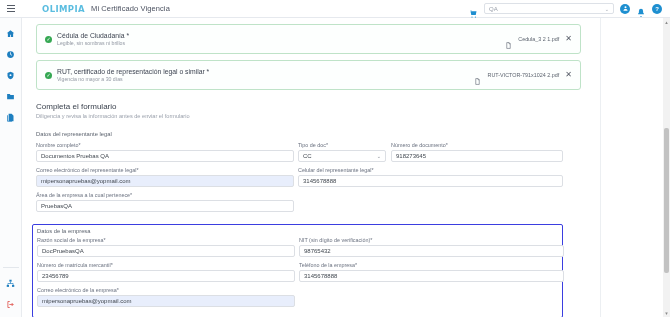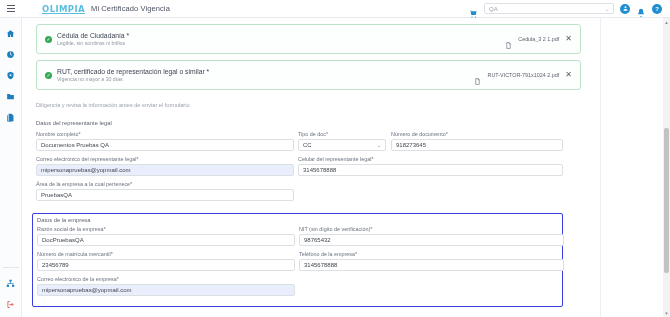--- a/index.html
+++ b/index.html
@@ -20,21 +20,21 @@
     z-index: 20;
   }
   .hamburger { width: 22px; display:flex; align-items:center; justify-content:center; cursor:pointer; }
   .hamburger span {
     display:block; width: 8px; height: 1px; background: #555b66;
     box-shadow: 0 -3px 0 #555b66, 0 3px 0 #555b66;
   }
   .brand {
     font-family: "DejaVu Sans", sans-serif;
     font-size: 8.5px; font-weight: 700; color: #5bbde0;
-    letter-spacing: .4px; margin-left: 20px; text-decoration: underline;
+    letter-spacing: .4px; margin-left: 20px;
   }
   .app-title { font-size: 7.5px; color: #4b5160; margin-left: 6px; letter-spacing:.1px; }
   .topbar-right {
     margin-left: auto; display: flex; align-items: center; gap: 6px; padding-right: 8px;
   }
   .cart-icon { width: 9px; height: 9px; color:#1e8fd0; }
   .env-select {
     width: 130px; height: 11px;
     border: 1px solid #dde1e7; border-radius: 2px;
     display: flex; align-items: center; padding: 0 4px;
@@ -269,20 +269,21 @@
               <path d="M14 2H6v20h12V6z"></path>
               <path d="M14 2v4h4"></path>
             </svg>
         </span>
         <span class="file-name">RUT-VICTOR-791x1024 2.pdf</span>
         <span class="close-x">✕</span>
       </div>
     </div>
 
     <div class="form-head">
+      <h1>Completa el formulario</h1>
       <p>Diligencia y revisa la información antes de enviar el formulario</p>
     </div>
 
     <div class="section">
       <div class="legend plain">Datos del representante legal</div>
       <div class="grid">
         <div class="col-left">
           <div class="field">
             <label class="field-label">Nombre completo*</label>
             <div class="input">Documentos Pruebas QA</div>

